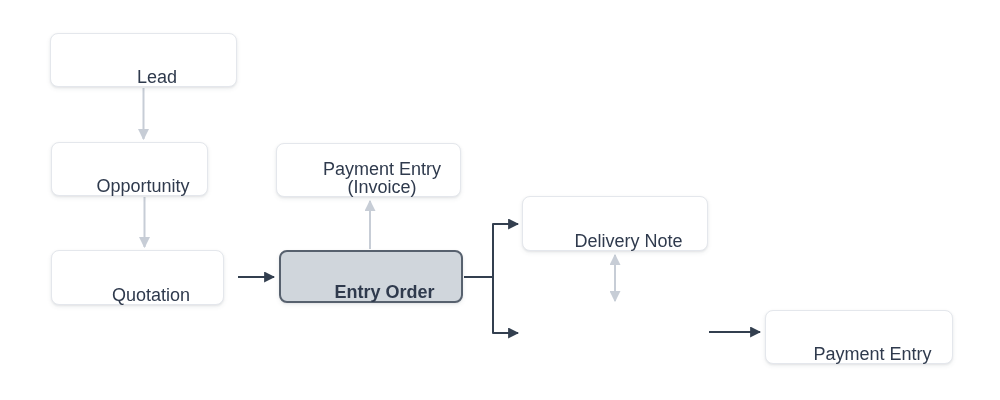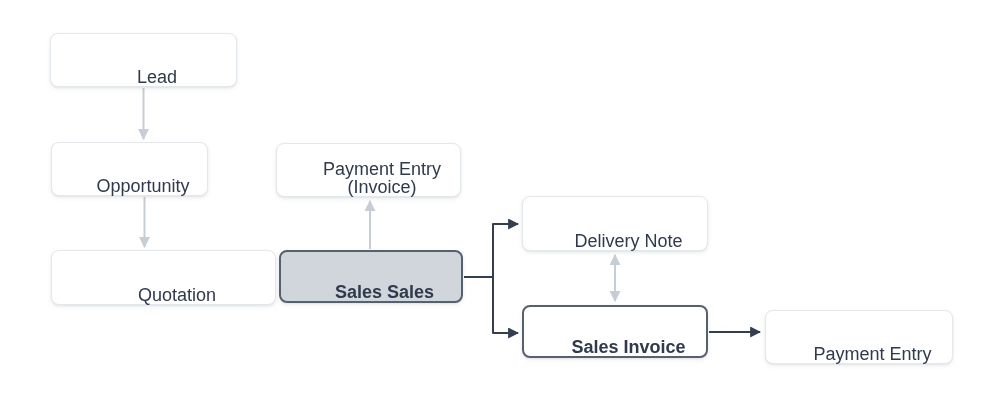--- a/index.html
+++ b/index.html
@@ -88,38 +88,35 @@
   </svg>
 
   <div class="node" style="left:50px;top:33px;width:187px;height:54px;">
     <div class="lbl">Lead</div>
   </div>
 
   <div class="node" style="left:51px;top:142px;width:157px;height:54px;">
     <div class="lbl">Opportunity</div>
   </div>
 
-  <div class="node" style="left:51px;top:250px;width:225px;height:55px;">
+  <div class="node" style="left:51px;top:250px;width:173px;height:55px;">
     <div class="lbl">Quotation</div>
   </div>
 
   <div class="node" style="left:276px;top:143px;width:185px;height:54px;">
     <div class="lbl">Payment Entry</div>
     <div class="lbl">(Invoice)</div>
   </div>
 
   <div class="node node-highlight" style="left:279px;top:250px;width:184px;height:53px;">
-    <div class="lbl">Sales Sales</div>
+    <div class="lbl">Entry Order</div>
   </div>
 
   <div class="node" style="left:522px;top:196px;width:186px;height:55px;">
     <div class="lbl">Delivery Note</div>
   </div>
 
-  <div class="node node-outline-dark" style="left:522px;top:305px;width:186px;height:53px;">
-    <div class="lbl">Sales Invoice</div>
-  </div>
 
   <div class="node" style="left:765px;top:310px;width:188px;height:54px;">
     <div class="lbl">Payment Entry</div>
   </div>
 
 </div>
 
 </body></html>

